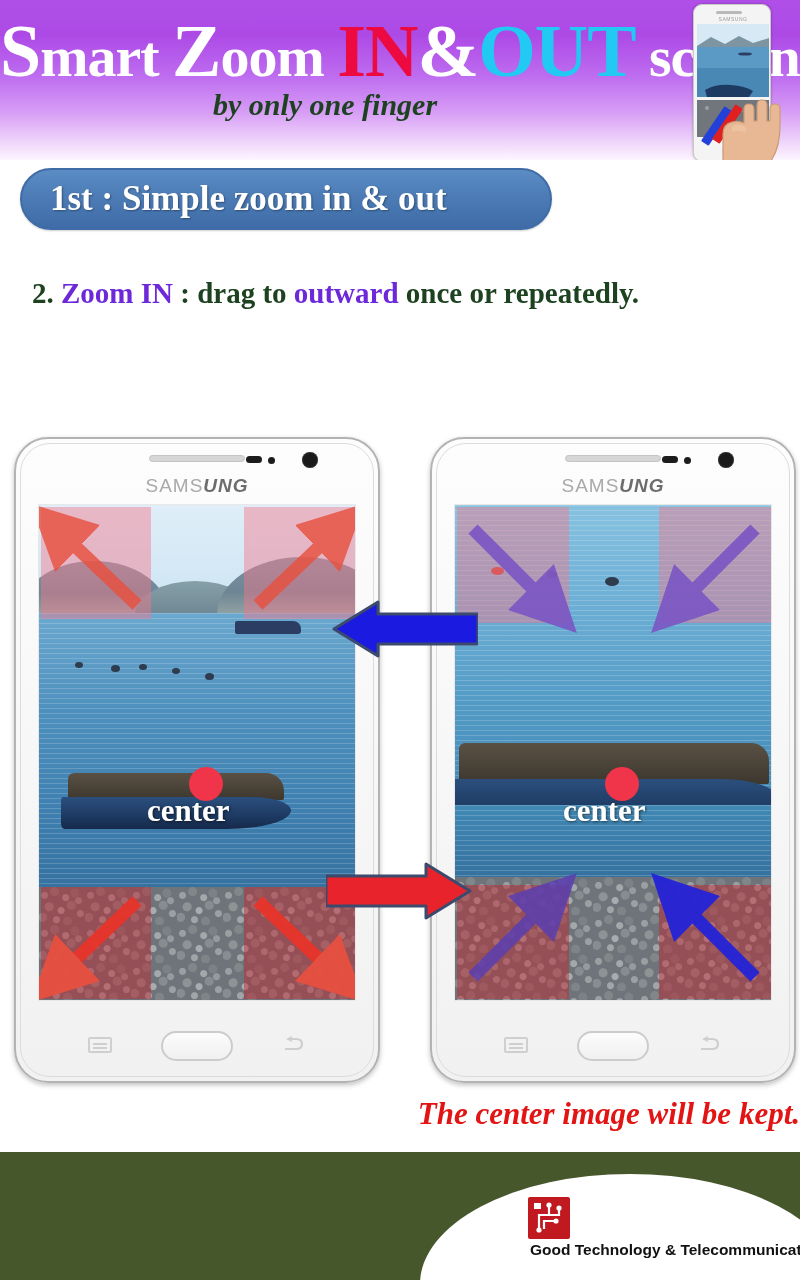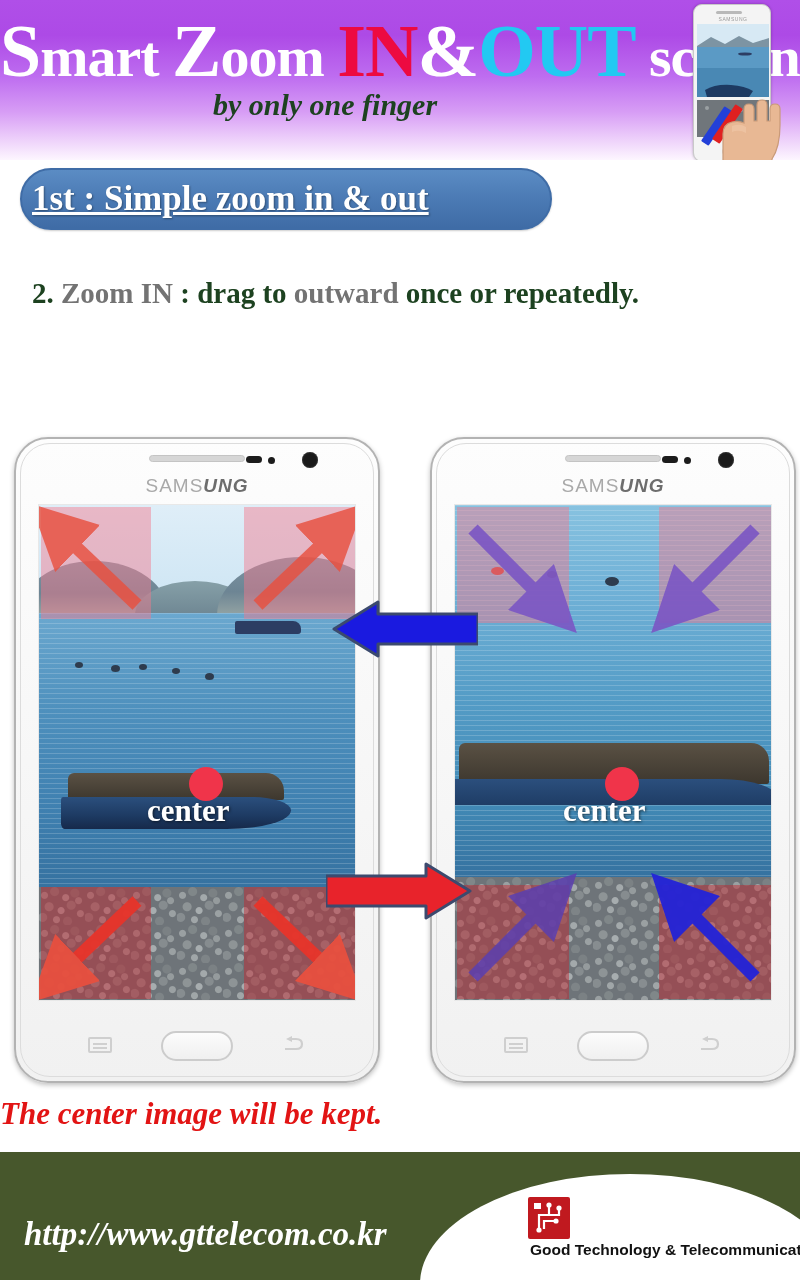--- a/index.html
+++ b/index.html
@@ -78,36 +78,35 @@
 
   
   .pill{
     position:absolute; left:20px; top:168px; width:532px; height:62px;
     background:linear-gradient(180deg,#5b8cc4 0%, #4b7ab4 50%, #3f6ca6 100%);
     border:2px solid #3f6ca6; border-radius:32px;
     display:flex; align-items:center;
     box-shadow:0 1px 2px rgba(0,0,0,.2);
   }
   .pill-text{
-    color:#ffffff; font-size:35px; font-weight:bold; padding-left:10px;
+    color:#ffffff; font-size:35px; font-weight:bold; padding-left:28px;
     text-shadow:1px 1px 2px rgba(0,0,0,.35);
     white-space:nowrap;
-    text-decoration:underline;
   }
 
   
   .instructions{
     position:absolute; left:32px; top:268px; width:768px;
   }
   .ins-row{
     font-size:29px; font-weight:bold; line-height:51px;
     color:#1d4220; white-space:nowrap;
   }
   .c-green{ color:#1d4220; }
-  .c-red{ color:#737373;margin-top:32px; }
+  .c-red{ color:#6d28d9;margin-top:32px; }
   .c-blue{ color:#1414e6; }
 
   
   .phone{
     position:absolute; top:437px; width:366px; height:646px;
   }
   .phone-left{ left:14px; }
   .phone-right{ left:430px; }
 
   .phone-frame{
@@ -238,21 +237,21 @@
   }
 
   
   .drag-svg{ position:absolute; z-index:5; overflow:visible; }
 
   
   .conn{ position:absolute; z-index:12; }
 
   
   .caption{
-    position:absolute; left:0; top:1096px; width:800px; text-align:left;
+    position:absolute; left:0; top:1096px; width:800px; text-align:right;
     font-size:31px; font-weight:bold; font-style:italic; color:#e21414;
     white-space:nowrap;
   }
 
   
   .footer{
     position:absolute; left:0; top:1152px; width:800px; height:128px;
     background:#47572c; overflow:hidden;
   }
   .footer-curve{
@@ -458,21 +457,20 @@
 </svg>
 
 <svg class="conn" style="left:326px;top:860px;width:152px;height:62px;" viewBox="0 0 152 62">
   <path d="M0 16 L100 16 L100 4 L144 31 L100 58 L100 46 L0 46 Z" fill="#e8232b" stroke="#3c4a6e" stroke-width="3" stroke-linejoin="round"></path>
 </svg>
 
 <div class="caption">The center image will be kept.</div>
 
 <div class="footer">
   <div class="footer-curve"></div>
-  <div class="footer-url">http://www.gttelecom.co.kr</div>
 </div>
 
 <div class="logo">
   <div class="logo-mark">
     <svg width="42" height="42" viewBox="0 0 42 42">
       <path d="M11 32 L11 18 L21 18 L21 9" fill="none" stroke="#ffffff" stroke-width="2.2"></path>
       <path d="M21 18 L31 18 L31 12" fill="none" stroke="#ffffff" stroke-width="2.2"></path>
       <path d="M16 32 L16 24 L27 24" fill="none" stroke="#ffffff" stroke-width="2.2"></path>
       <circle cx="11" cy="33" r="2.6" fill="#ffffff"></circle>
       <circle cx="21" cy="8" r="2.6" fill="#ffffff"></circle>

